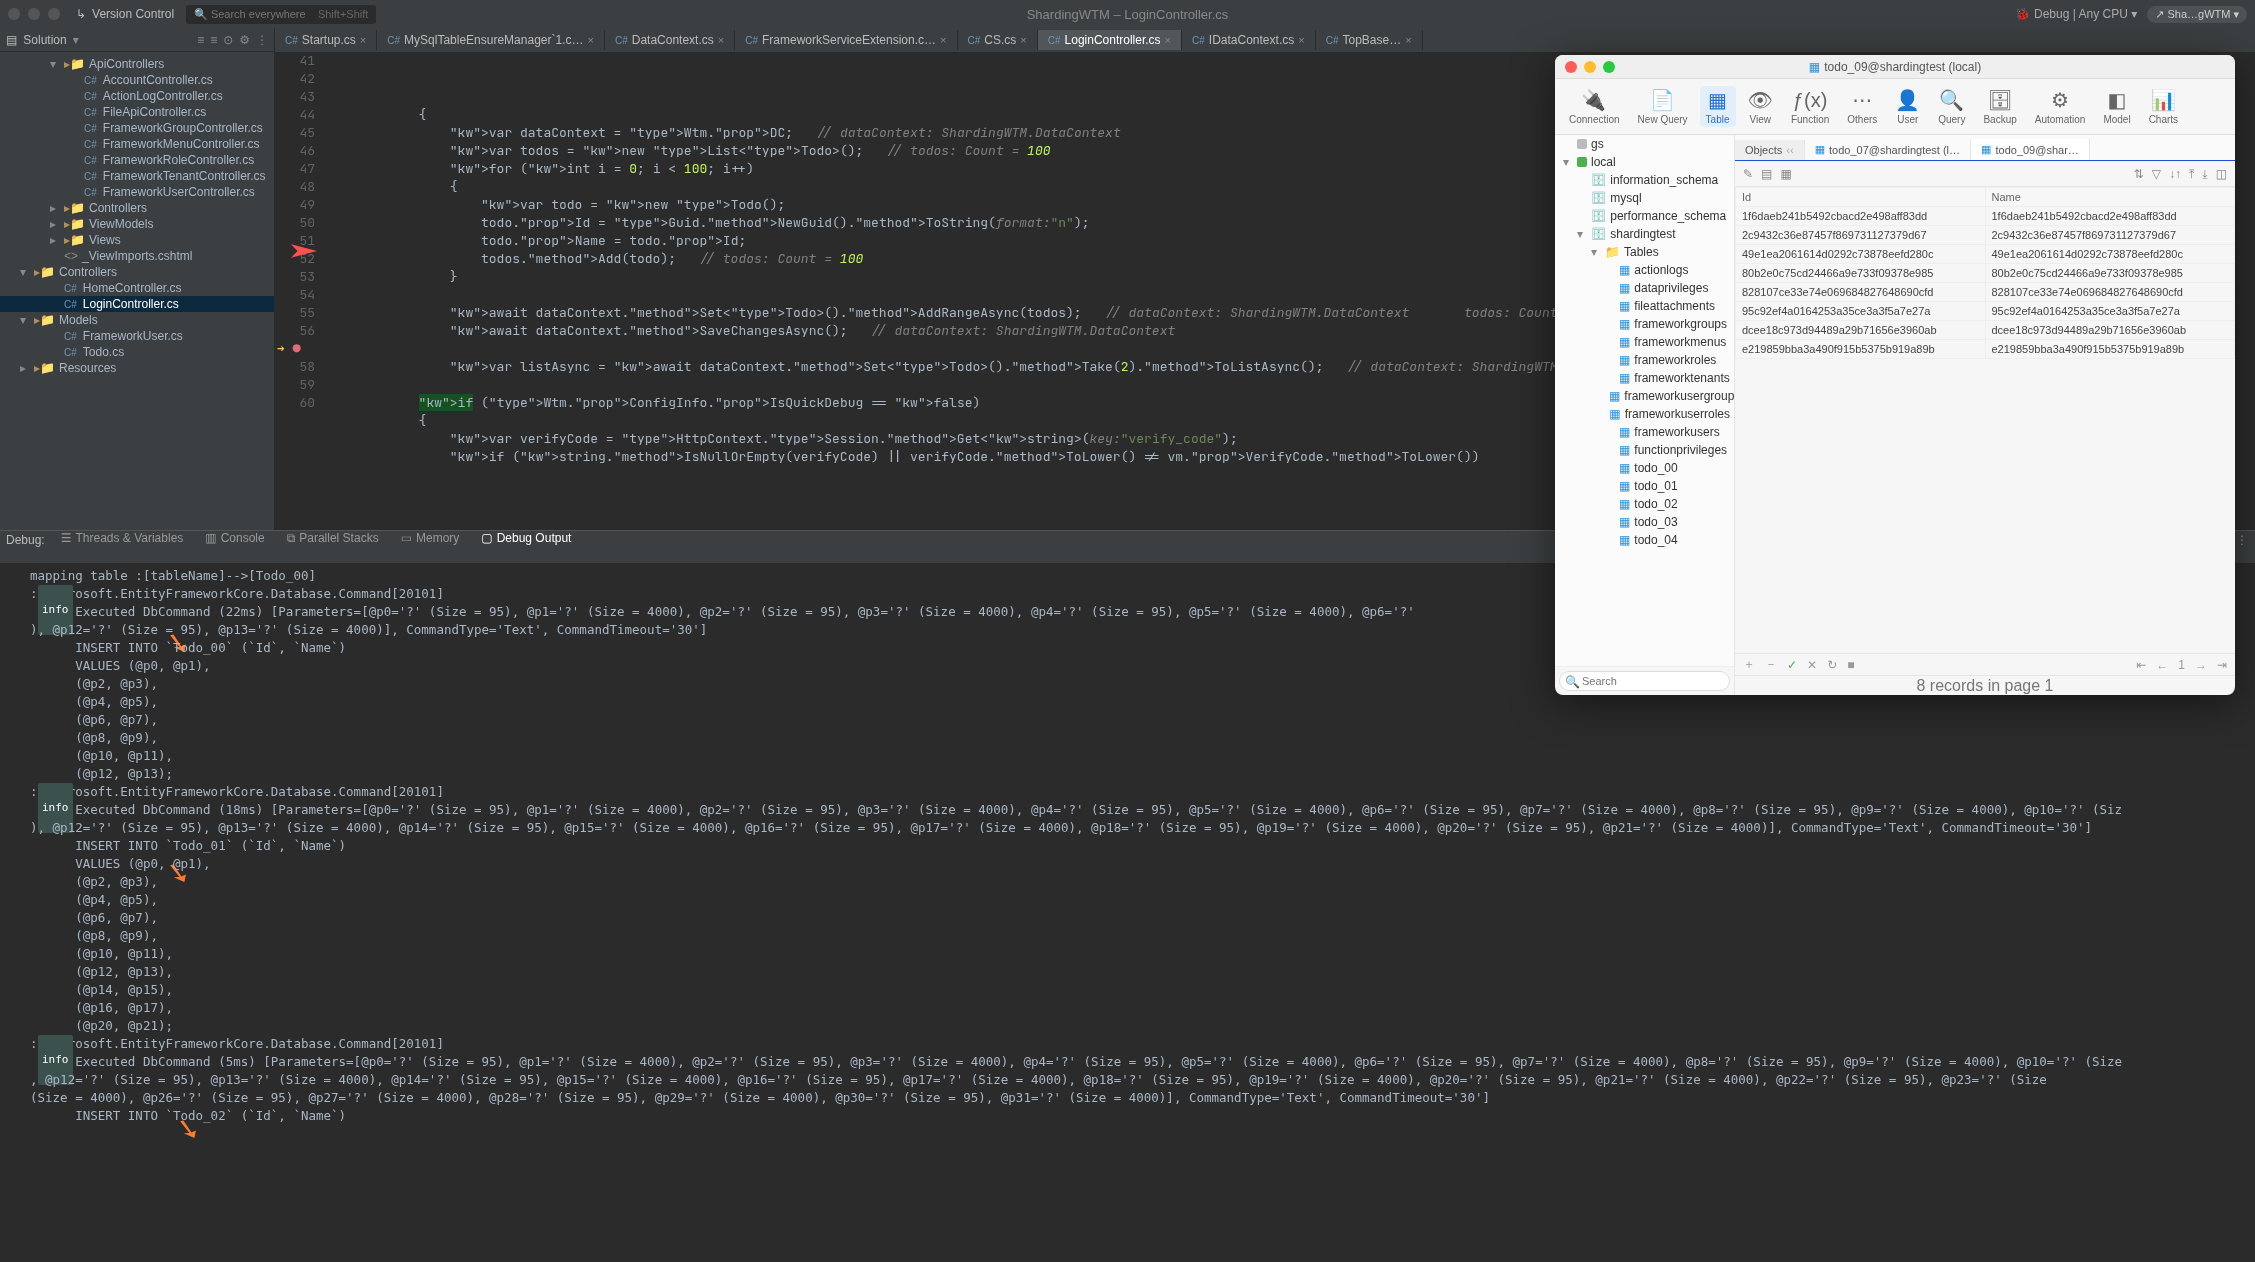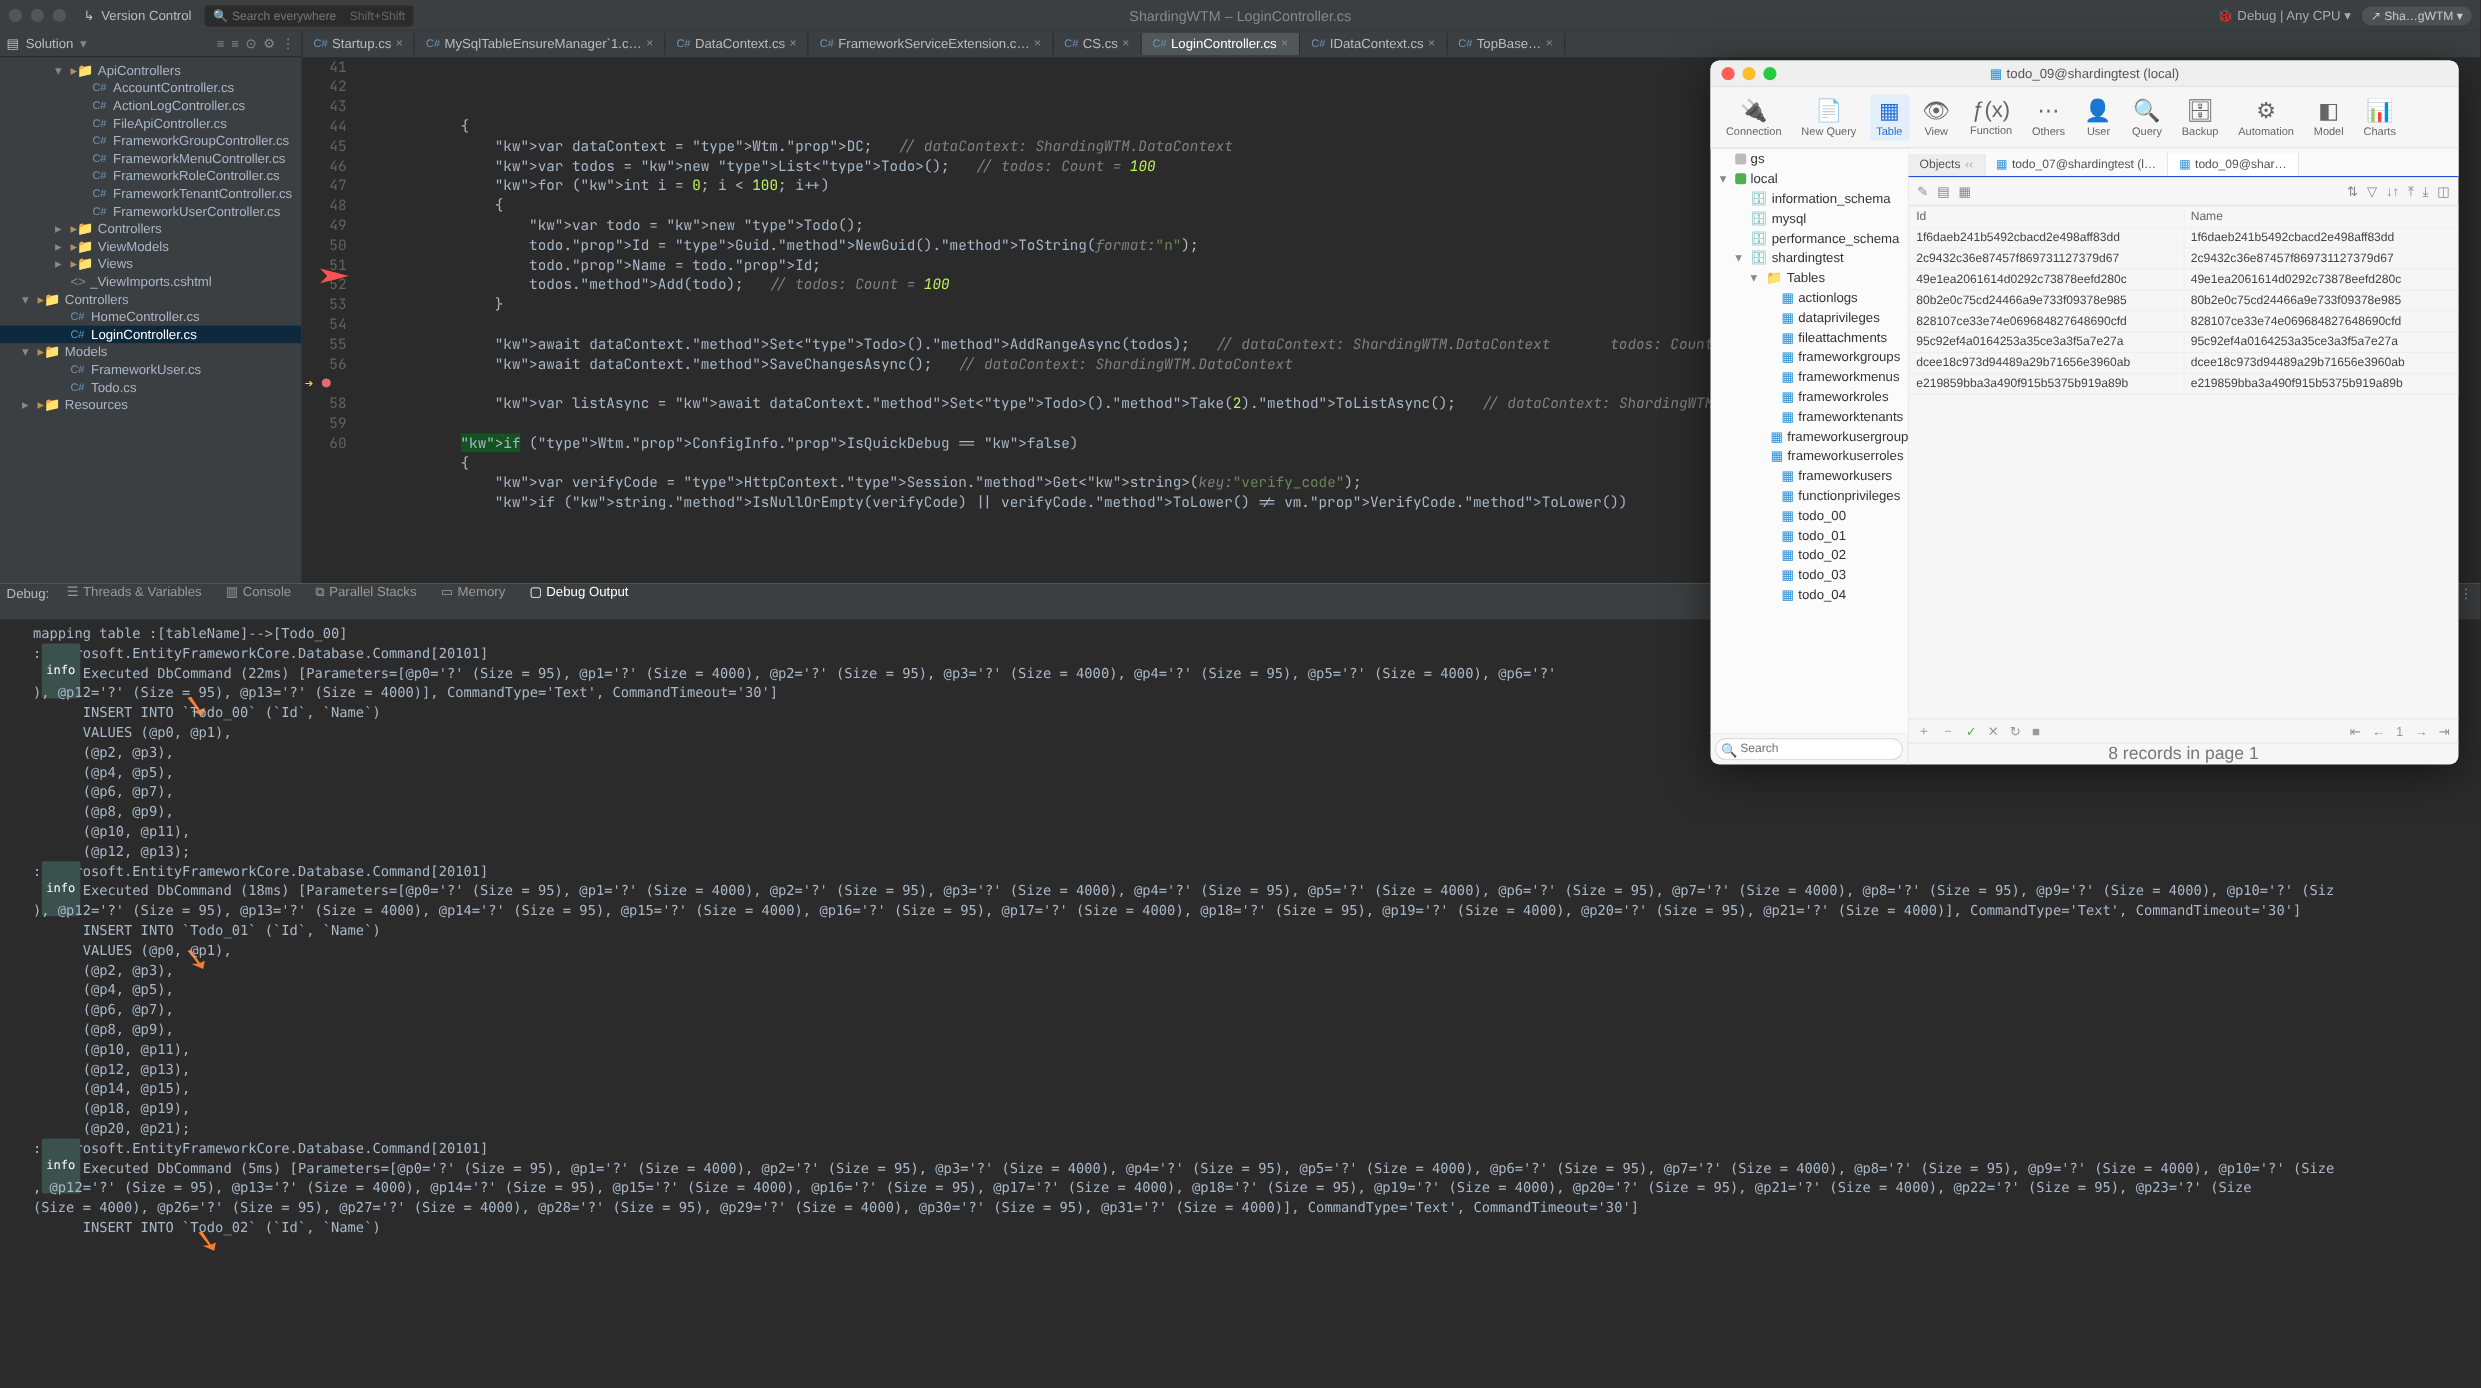--- a/index.html
+++ b/index.html
@@ -361,21 +361,21 @@
       <div class="debug-line">), @p12='?' (Size = 95), @p13='?' (Size = 4000), @p14='?' (Size = 95), @p15='?' (Size = 4000), @p16='?' (Size = 95), @p17='?' (Size = 4000), @p18='?' (Size = 95), @p19='?' (Size = 4000), @p20='?' (Size = 95), @p21='?' (Size = 4000)], CommandType='Text', CommandTimeout='30']</div>
       <div class="debug-line">      INSERT INTO `Todo_01` (`Id`, `Name`)</div>
       <div class="debug-line">      VALUES (@p0, @p1),</div>
       <div class="debug-line">      (@p2, @p3),</div>
       <div class="debug-line">      (@p4, @p5),</div>
       <div class="debug-line">      (@p6, @p7),</div>
       <div class="debug-line">      (@p8, @p9),</div>
       <div class="debug-line">      (@p10, @p11),</div>
       <div class="debug-line">      (@p12, @p13),</div>
       <div class="debug-line">      (@p14, @p15),</div>
-      <div class="debug-line">      (@p18, @p19),</div>
+      <div class="debug-line">      (@p16, @p17),</div>
       <div class="debug-line">      (@p20, @p21);</div>
       <div class="debug-line"><span class="info">info</span>: Microsoft.EntityFrameworkCore.Database.Command[20101]</div>
       <div class="debug-line">      Executed DbCommand (5ms) [Parameters=[@p0='?' (Size = 95), @p1='?' (Size = 4000), @p2='?' (Size = 95), @p3='?' (Size = 4000), @p4='?' (Size = 95), @p5='?' (Size = 4000), @p6='?' (Size = 95), @p7='?' (Size = 4000), @p8='?' (Size = 95), @p9='?' (Size = 4000), @p10='?' (Size</div>
       <div class="debug-line">, @p12='?' (Size = 95), @p13='?' (Size = 4000), @p14='?' (Size = 95), @p15='?' (Size = 4000), @p16='?' (Size = 95), @p17='?' (Size = 4000), @p18='?' (Size = 95), @p19='?' (Size = 4000), @p20='?' (Size = 95), @p21='?' (Size = 4000), @p22='?' (Size = 95), @p23='?' (Size</div>
       <div class="debug-line">(Size = 4000), @p26='?' (Size = 95), @p27='?' (Size = 4000), @p28='?' (Size = 95), @p29='?' (Size = 4000), @p30='?' (Size = 95), @p31='?' (Size = 4000)], CommandType='Text', CommandTimeout='30']</div>
       <div class="debug-line">      INSERT INTO `Todo_02` (`Id`, `Name`)</div>
     </div>
 </div>
 
 <div class="db-window">

